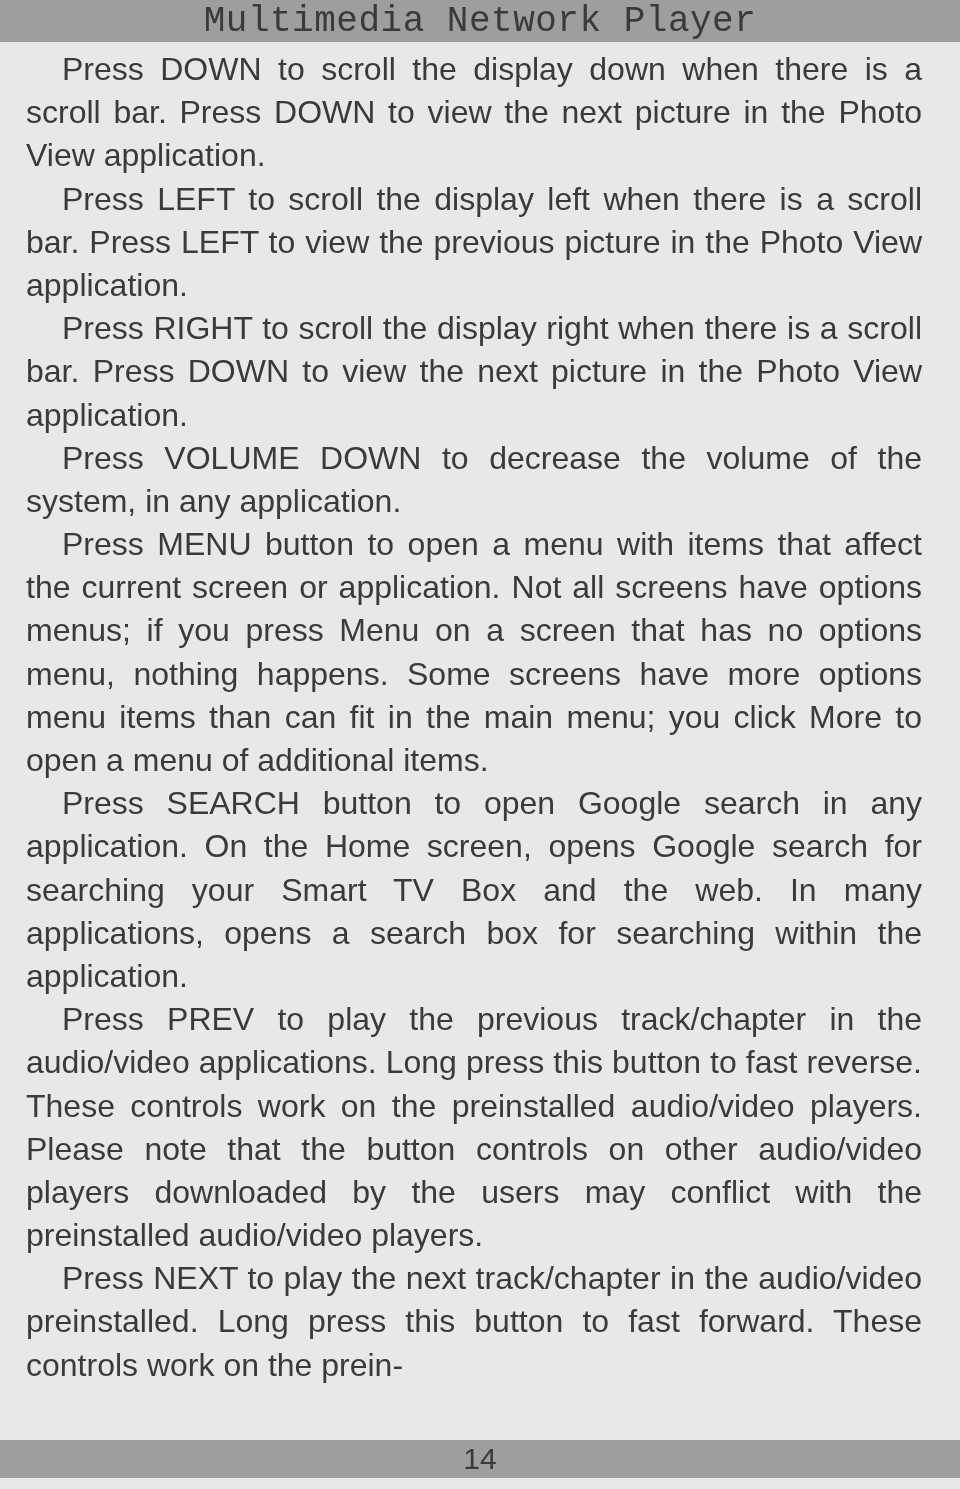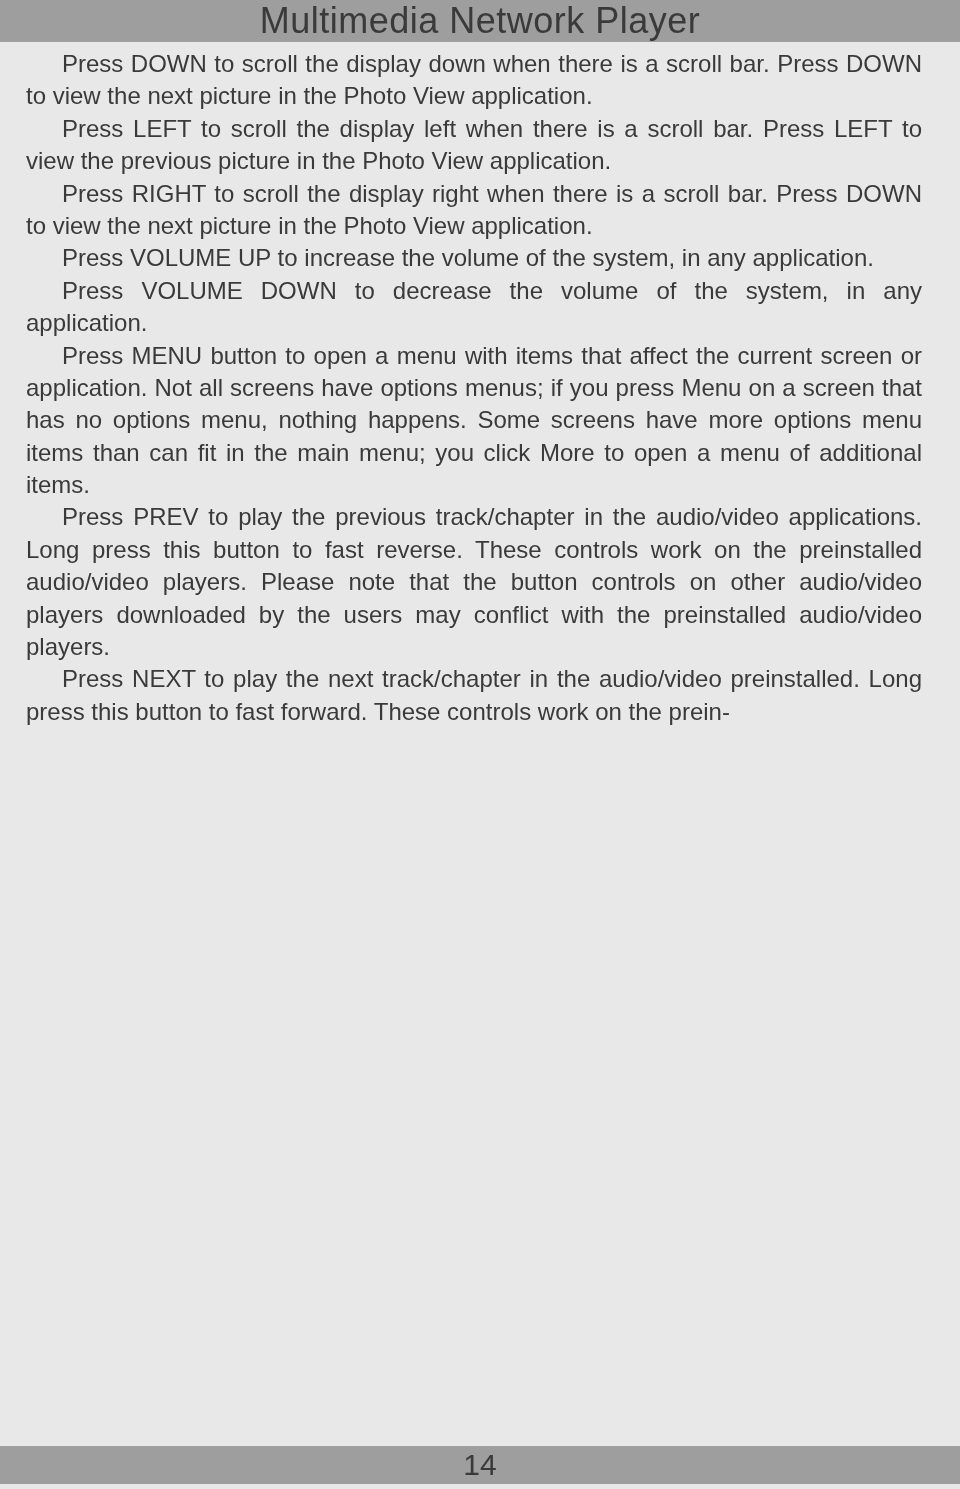--- a/index.html
+++ b/index.html
@@ -12,40 +12,40 @@
   }
   .header-bar {
     background: #9e9e9e;
     height: 42px;
     width: 100%;
     display: flex;
     align-items: center;
     justify-content: center;
   }
   .header-title {
-    font-family: Liberation Sans, sans-serif;
+    font-family: Liberation Mono, monospace;
     font-size: 36px;
     letter-spacing: 0.5px;
     color: #3a3a3a;
     font-weight: normal;
   }
   .content {
     padding: 6px 38px 0 26px;
-    font-size: 24px;
+    font-size: 32px;
     line-height: 1.35;
     color: #3a3a3a;
     text-align: justify;
   }
   .content p {
     text-indent: 36px;
     margin: 0;
   }
   .footer-bar {
     position: absolute;
-    bottom: 5px;
+    bottom: 11px;
     left: 0;
     width: 100%;
     background: #9e9e9e;
     height: 38px;
     display: flex;
     align-items: center;
     justify-content: center;
   }
   .page-number {
     font-family: Impact, "Arial Black", sans-serif;
@@ -57,22 +57,22 @@
 <body>
 
 <div class="header-bar">
   <h1 class="header-title">Multimedia Network Player</h1>
 </div>
 
 <div class="content">
   <p>Press DOWN to scroll the display down when there is a scroll bar. Press DOWN to view the next picture in the Photo View application.</p>
   <p>Press LEFT to scroll the display left when there is a scroll bar. Press LEFT to view the previous picture in the Photo View application.</p>
   <p>Press RIGHT to scroll the display right when there is a scroll bar. Press DOWN to view the next picture in the Photo View application.</p>
-  <p>Press VOLUME UP to increase the volume of the system, in any application.</p>
   <p>Press VOLUME DOWN to decrease the volume of the system, in any application.</p>
   <p>Press MENU button to open a menu with items that affect the current screen or application. Not all screens have options menus; if you press Menu on a screen that has no options menu, nothing happens. Some screens have more options menu items than can fit in the main menu; you click More to open a menu of additional items.</p>
+  <p>Press SEARCH button to open Google search in any application. On the Home screen, opens Google search for searching your Smart TV Box and the web. In many applications, opens a search box for searching within the application.</p>
   <p>Press PREV to play the previous track/chapter in the audio/video applications. Long press this button to fast reverse. These controls work on the preinstalled audio/video players. Please note that the button controls on other audio/video players downloaded by the users may conflict with the preinstalled audio/video players.</p>
   <p>Press NEXT to play the next track/chapter in the audio/video preinstalled. Long press this button to fast forward. These controls work on the prein-</p>
 </div>
 
 <div class="footer-bar">
   <span class="page-number">14</span>
 </div>
 
 </body></html>

